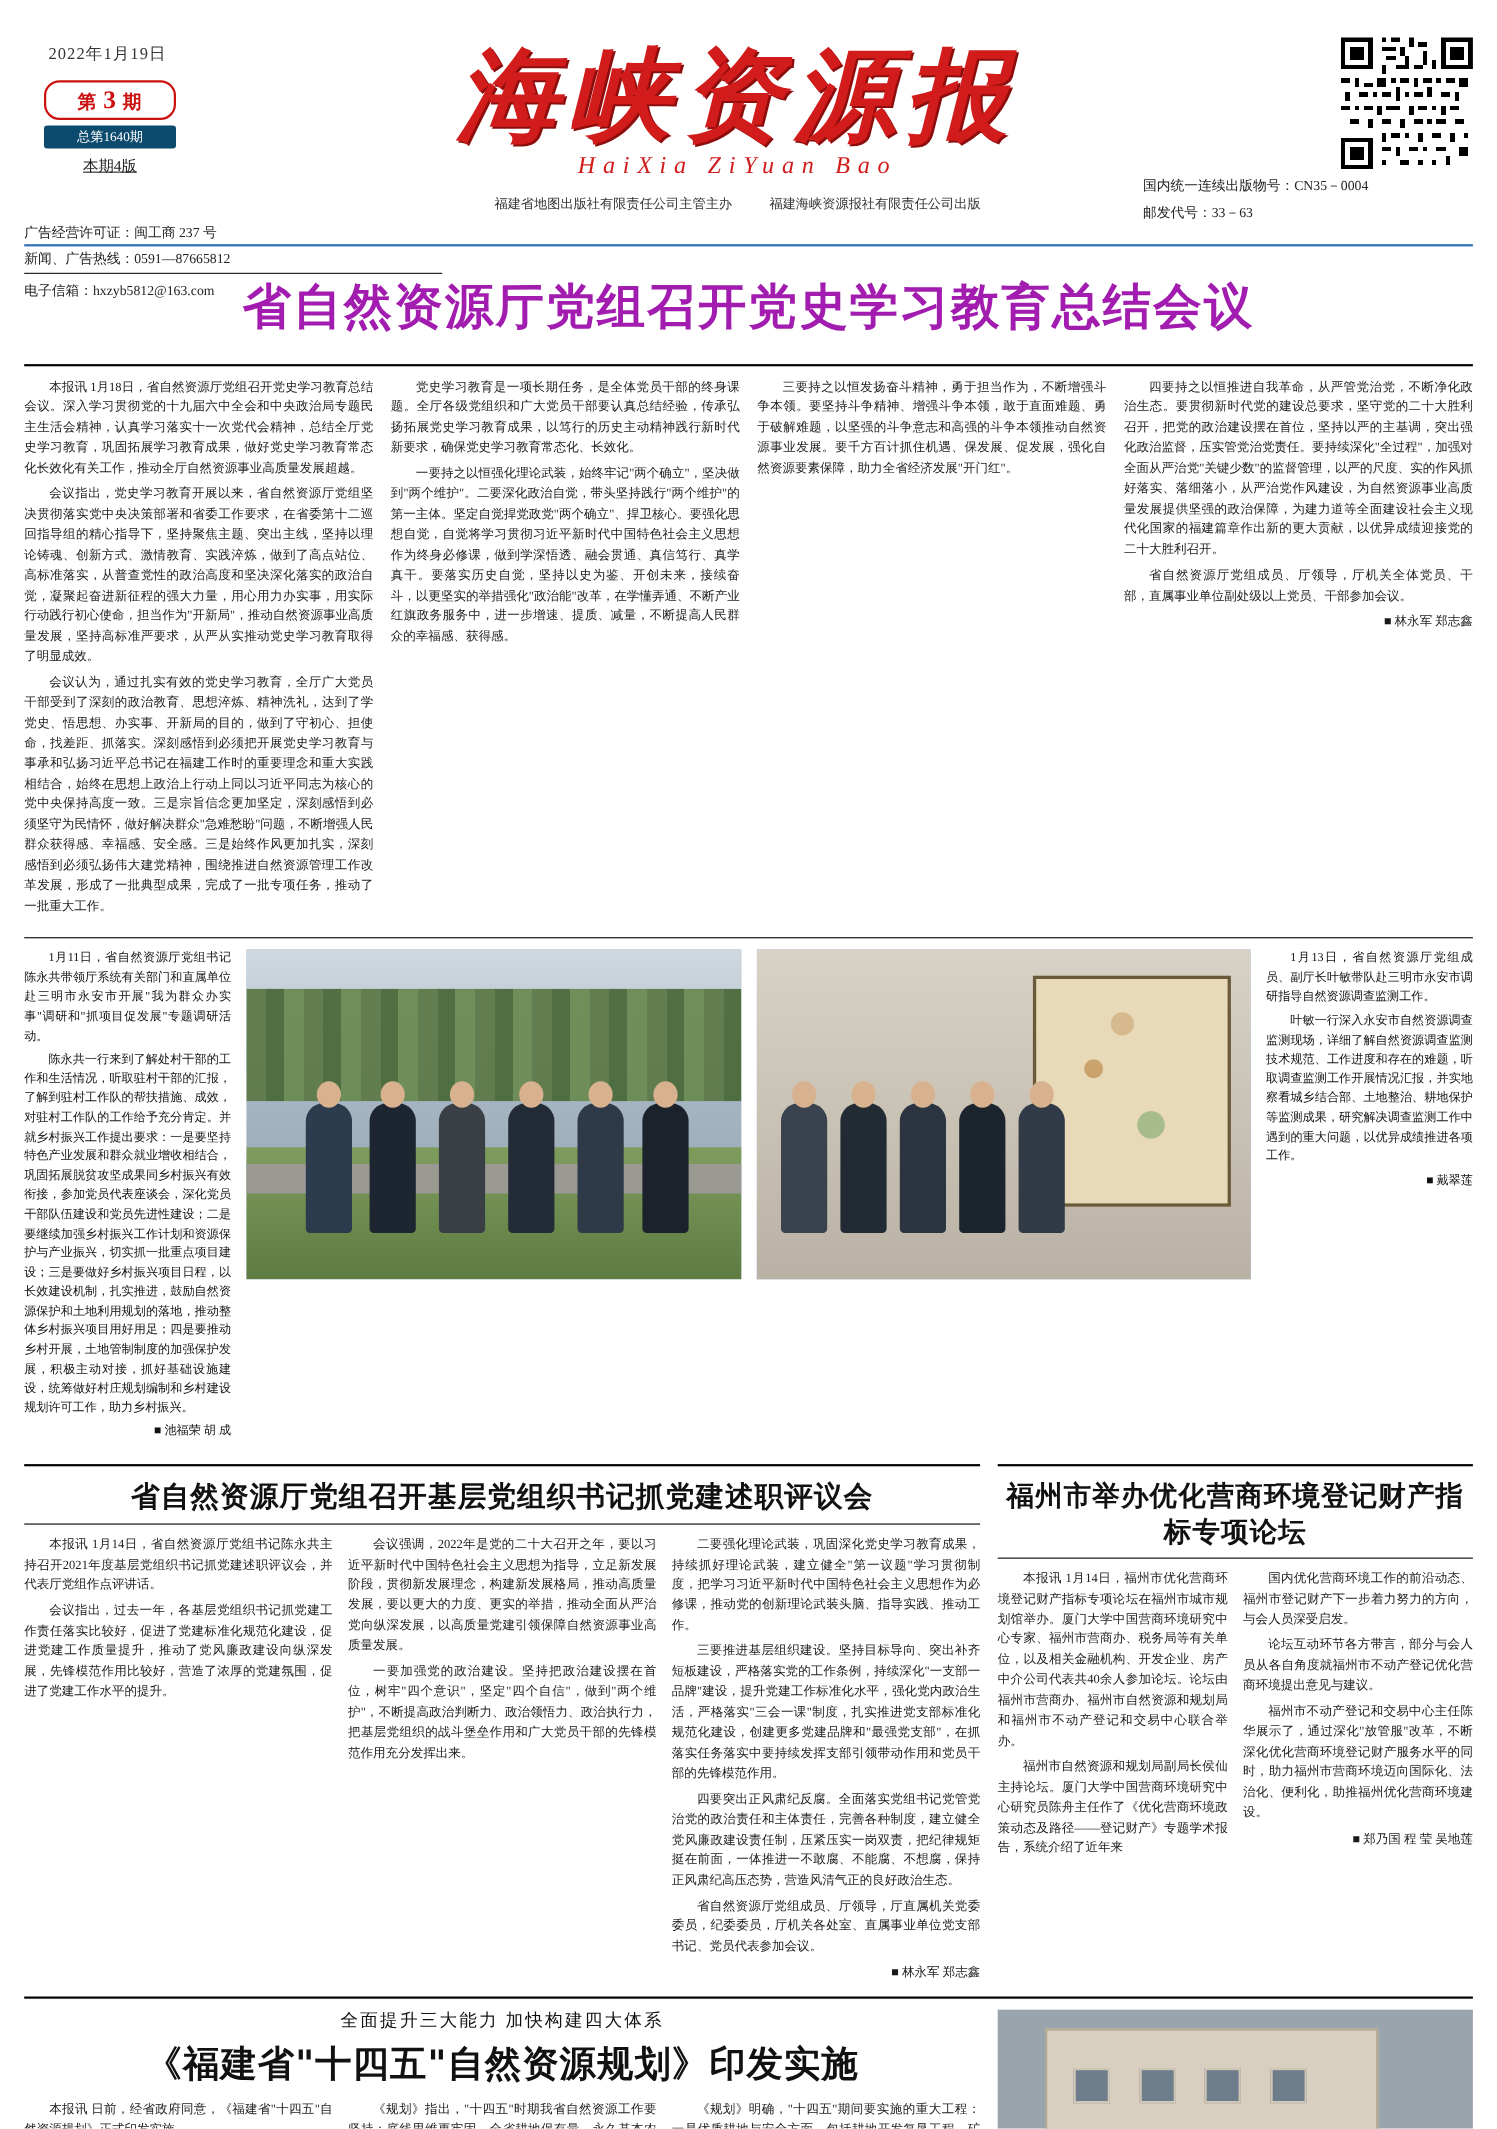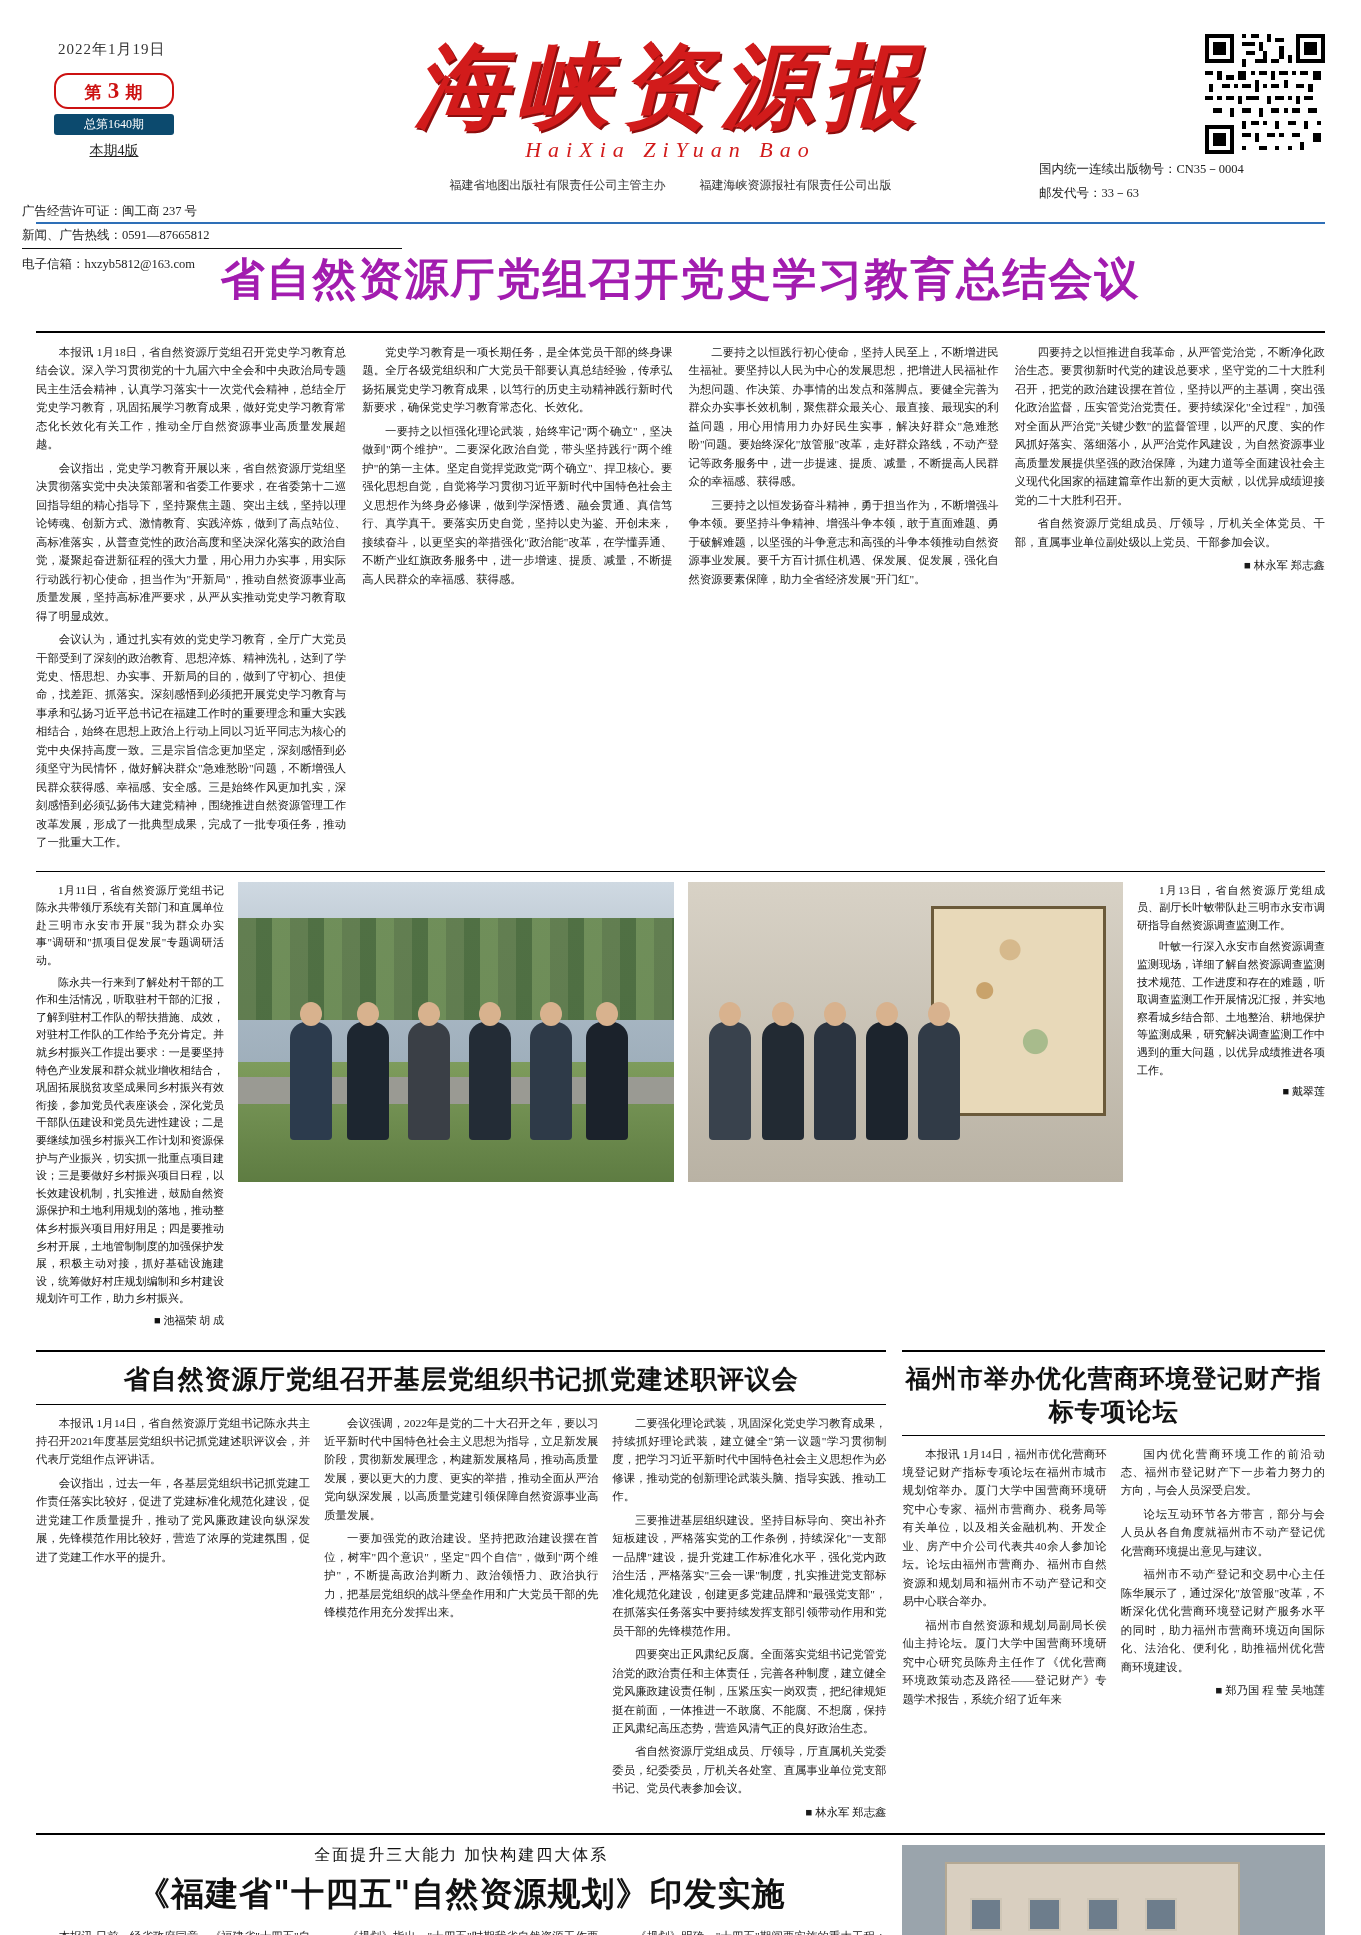--- a/index.html
+++ b/index.html
@@ -5,21 +5,21 @@
   * { box-sizing: border-box; }
   html, body { margin:0; padding:0; }
   body {
     width:1361px; height:1935px;
     background:#ffffff;
     font-family:"Liberation Serif", serif;
     color:#111;
     position:relative;
     overflow:hidden;
   }
-  .page { width:1361px; height:1935px; position:relative; padding:18px 36px; }
+  .page { width:1361px; height:1935px; position:relative; padding:18px 22px; }
 
   
   .masthead { display:flex; align-items:flex-start; height:200px; position:relative; }
   .mast-left { width:210px; padding-top:22px; }
   .mast-date { font-size:15px; color:#333; letter-spacing:1px; padding-left:22px; }
   .issue-box { margin:14px 0 0 18px; width:120px; text-align:center; }
   .issue-num {
     border:2px solid #cc1111; color:#cc1111; border-radius:14px;
     font-size:17px; padding:3px 0; font-weight:bold; letter-spacing:1px;
   }
@@ -281,21 +281,20 @@
     <div class="col">
       <p>本报讯 1月18日，省自然资源厅党组召开党史学习教育总结会议。深入学习贯彻党的十九届六中全会和中央政治局专题民主生活会精神，认真学习落实十一次党代会精神，总结全厅党史学习教育，巩固拓展学习教育成果，做好党史学习教育常态化长效化有关工作，推动全厅自然资源事业高质量发展超越。</p>
       <p>会议指出，党史学习教育开展以来，省自然资源厅党组坚决贯彻落实党中央决策部署和省委工作要求，在省委第十二巡回指导组的精心指导下，坚持聚焦主题、突出主线，坚持以理论铸魂、创新方式、激情教育、实践淬炼，做到了高点站位、高标准落实，从普查党性的政治高度和坚决深化落实的政治自觉，凝聚起奋进新征程的强大力量，用心用力办实事，用实际行动践行初心使命，担当作为"开新局"，推动自然资源事业高质量发展，坚持高标准严要求，从严从实推动党史学习教育取得了明显成效。</p>
       <p>会议认为，通过扎实有效的党史学习教育，全厅广大党员干部受到了深刻的政治教育、思想淬炼、精神洗礼，达到了学党史、悟思想、办实事、开新局的目的，做到了守初心、担使命，找差距、抓落实。深刻感悟到必须把开展党史学习教育与事承和弘扬习近平总书记在福建工作时的重要理念和重大实践相结合，始终在思想上政治上行动上同以习近平同志为核心的党中央保持高度一致。三是宗旨信念更加坚定，深刻感悟到必须坚守为民情怀，做好解决群众"急难愁盼"问题，不断增强人民群众获得感、幸福感、安全感。三是始终作风更加扎实，深刻感悟到必须弘扬伟大建党精神，围绕推进自然资源管理工作改革发展，形成了一批典型成果，完成了一批专项任务，推动了一批重大工作。</p>
     </div>
     <div class="col">
       <p>党史学习教育是一项长期任务，是全体党员干部的终身课题。全厅各级党组织和广大党员干部要认真总结经验，传承弘扬拓展党史学习教育成果，以笃行的历史主动精神践行新时代新要求，确保党史学习教育常态化、长效化。</p>
       <p>一要持之以恒强化理论武装，始终牢记"两个确立"，坚决做到"两个维护"。二要深化政治自觉，带头坚持践行"两个维护"的第一主体。坚定自觉捍党政党"两个确立"、捍卫核心。要强化思想自觉，自觉将学习贯彻习近平新时代中国特色社会主义思想作为终身必修课，做到学深悟透、融会贯通、真信笃行、真学真干。要落实历史自觉，坚持以史为鉴、开创未来，接续奋斗，以更坚实的举措强化"政治能"改革，在学懂弄通、不断产业红旗政务服务中，进一步增速、提质、减量，不断提高人民群众的幸福感、获得感。</p>
     </div>
     <div class="col">
-      <p>二要持之以恒践行初心使命，坚持人民至上，不断增进民生福祉。要坚持以人民为中心的发展思想，把增进人民福祉作为想问题、作决策、办事情的出发点和落脚点。要健全完善为群众办实事长效机制，聚焦群众最关心、最直接、最现实的利益问题，用心用情用力办好民生实事，解决好群众"急难愁盼"问题。要始终深化"放管服"改革，走好群众路线，不动产登记等政务服务中，进一步提速、提质、减量，不断提高人民群众的幸福感、获得感。</p>
       <p>三要持之以恒发扬奋斗精神，勇于担当作为，不断增强斗争本领。要坚持斗争精神、增强斗争本领，敢于直面难题、勇于破解难题，以坚强的斗争意志和高强的斗争本领推动自然资源事业发展。要千方百计抓住机遇、保发展、促发展，强化自然资源要素保障，助力全省经济发展"开门红"。</p>
     </div>
     <div class="col">
       <p>四要持之以恒推进自我革命，从严管党治党，不断净化政治生态。要贯彻新时代党的建设总要求，坚守党的二十大胜利召开，把党的政治建设摆在首位，坚持以严的主基调，突出强化政治监督，压实管党治党责任。要持续深化"全过程"，加强对全面从严治党"关键少数"的监督管理，以严的尺度、实的作风抓好落实、落细落小，从严治党作风建设，为自然资源事业高质量发展提供坚强的政治保障，为建力道等全面建设社会主义现代化国家的福建篇章作出新的更大贡献，以优异成绩迎接党的二十大胜利召开。</p>
       <p>省自然资源厅党组成员、厅领导，厅机关全体党员、干部，直属事业单位副处级以上党员、干部参加会议。</p>
       <div class="byline">■ 林永军 郑志鑫</div>
     </div>
   </div>
 
   <div class="photo-band">

